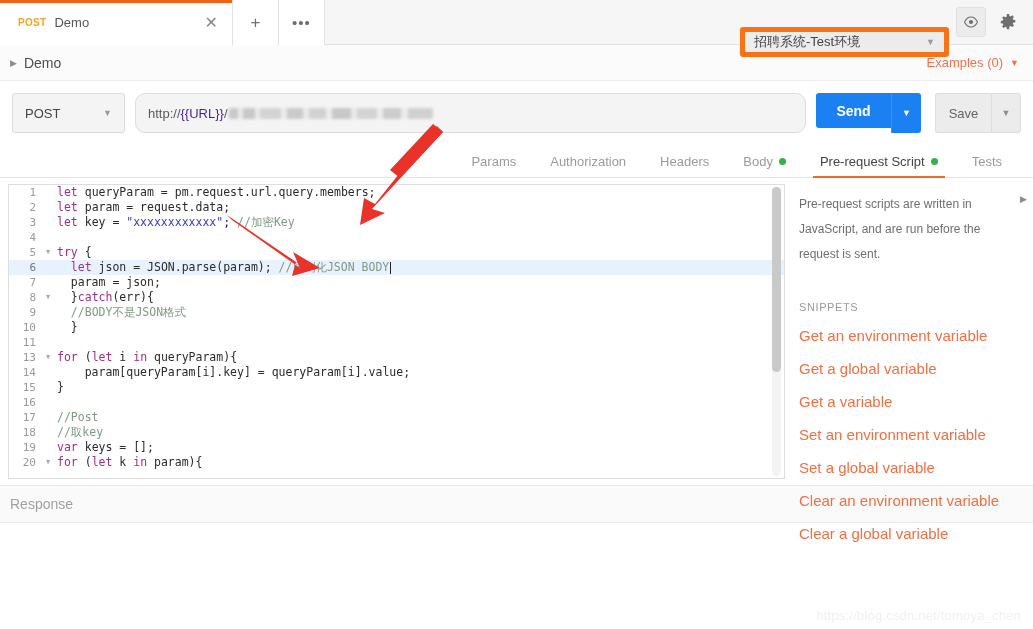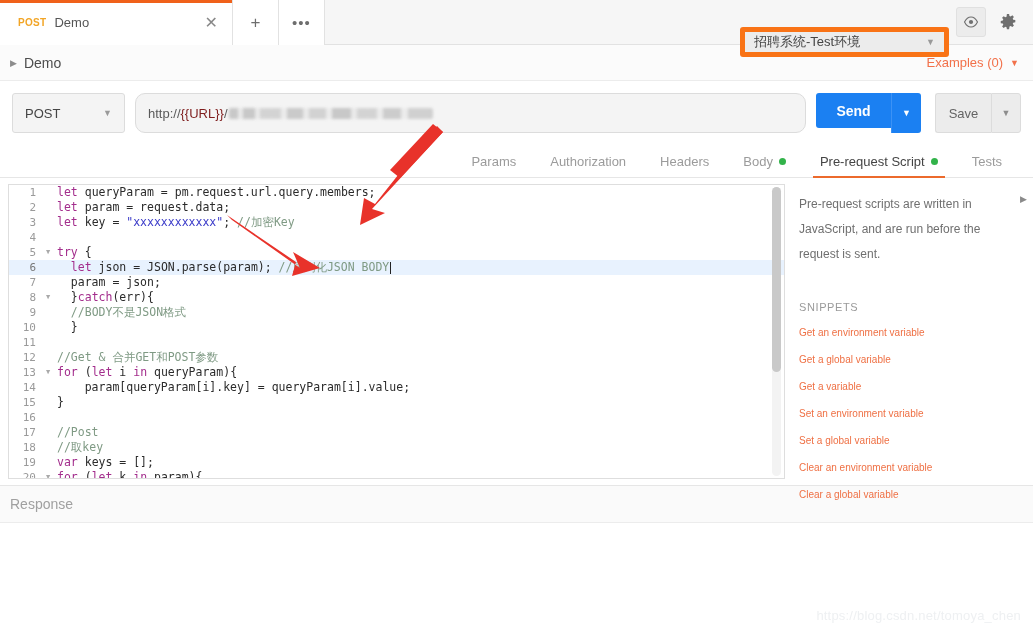--- a/index.html
+++ b/index.html
@@ -91,21 +91,21 @@
     font-size: 13px; color: #444; cursor: pointer;
   }
   .method-select .caret { color: #9a9a9a; font-size: 9px; }
   .url-field {
     flex: 1; height: 40px; display: flex; align-items: center;
     padding: 0 12px; background: #f4f4f4;
     border: 1px solid #dcdcdc; border-radius: 10px;
     font-family: "Liberation Sans", sans-serif; font-size: 13px;
     color: #5a5a5a; cursor: text; overflow: hidden; white-space: nowrap;
   }
-  .url-var { color: #7f1d1d; }
+  .url-var { color: #4c1d95; }
   .url-blur {
     display: inline-block; margin-left: 1px;
     height: 11px; width: 204px; vertical-align: middle;
     border-radius: 2px;
     background:
       linear-gradient(90deg,
         rgba(150,150,150,.55) 0 9px, rgba(195,195,195,.25) 9px 14px,
         rgba(140,140,140,.5) 14px 26px, rgba(200,200,200,.3) 26px 31px,
         rgba(160,160,160,.45) 31px 52px, rgba(205,205,205,.25) 52px 58px,
         rgba(145,145,145,.5) 58px 74px, rgba(200,200,200,.3) 74px 80px,
@@ -222,21 +222,21 @@
   }
   .snip-expand {
     position: absolute; top: 16px; right: 6px;
     color: #8a8a8a; font-size: 9px; cursor: pointer;
   }
   .snip-title {
     font-size: 11px; color: #9a9a9a; letter-spacing: .6px;
     margin-bottom: 14px;
   }
   .snip-item {
-    font-size: 10px; color: #ef7044; margin-bottom: 16px; cursor: pointer;
+    font-size: 15px; color: #ef7044; margin-bottom: 16px; cursor: pointer;
   }
 
   
   .response {
     height: 38px; display: flex; align-items: center;
     padding-left: 10px; background: #fafafa;
     border-top: 1px solid #e6e6e6; border-bottom: 1px solid #ececec;
   }
   .response-label { font-size: 14px; color: #a0a0a0; }
 
@@ -359,21 +359,20 @@
           <div class="code-line"><span class="ln">2</span><span class="fold"></span><span class="code-text"><span class="k-kw">let</span> param = request.data;</span></div>
           <div class="code-line"><span class="ln">3</span><span class="fold"></span><span class="code-text"><span class="k-kw">let</span> key = <span class="k-str">"xxxxxxxxxxxx"</span>; <span class="k-cmt">//加密Key</span></span></div>
           <div class="code-line"><span class="ln">4</span><span class="fold"></span><span class="code-text"></span></div>
           <div class="code-line"><span class="ln">5</span><span class="fold">▼</span><span class="code-text"><span class="k-kw">try</span> {</span></div>
           <div class="code-line active"><span class="ln">6</span><span class="fold"></span><span class="code-text">  <span class="k-kw">let</span> json = JSON.parse(param); <span class="k-cmt">//序列化JSON BODY</span><span class="caret-bar"></span></span></div>
           <div class="code-line"><span class="ln">7</span><span class="fold"></span><span class="code-text">  param = json;</span></div>
           <div class="code-line"><span class="ln">8</span><span class="fold">▼</span><span class="code-text">  }<span class="k-kw">catch</span>(err){</span></div>
           <div class="code-line"><span class="ln">9</span><span class="fold"></span><span class="code-text">  <span class="k-cmt">//BODY不是JSON格式</span></span></div>
           <div class="code-line"><span class="ln">10</span><span class="fold"></span><span class="code-text">  }</span></div>
           <div class="code-line"><span class="ln">11</span><span class="fold"></span><span class="code-text"></span></div>
-          <div class="code-line"><span class="ln">12</span><span class="fold"></span><span class="code-text"><span class="k-cmt">//Get &amp; 合并GET和POST参数</span></span></div>
           <div class="code-line"><span class="ln">13</span><span class="fold">▼</span><span class="code-text"><span class="k-kw">for</span> (<span class="k-kw">let</span> i <span class="k-kw">in</span> queryParam){</span></div>
           <div class="code-line"><span class="ln">14</span><span class="fold"></span><span class="code-text">    param[queryParam[i].key] = queryParam[i].value;</span></div>
           <div class="code-line"><span class="ln">15</span><span class="fold"></span><span class="code-text">}</span></div>
           <div class="code-line"><span class="ln">16</span><span class="fold"></span><span class="code-text"></span></div>
           <div class="code-line"><span class="ln">17</span><span class="fold"></span><span class="code-text"><span class="k-cmt">//Post</span></span></div>
           <div class="code-line"><span class="ln">18</span><span class="fold"></span><span class="code-text"><span class="k-cmt">//取key</span></span></div>
           <div class="code-line"><span class="ln">19</span><span class="fold"></span><span class="code-text"><span class="k-kw">var</span> keys = [];</span></div>
           <div class="code-line"><span class="ln">20</span><span class="fold">▼</span><span class="code-text"><span class="k-kw">for</span> (<span class="k-kw">let</span> k <span class="k-kw">in</span> param){</span></div>
         </div>
       <div class="ed-scroll">

